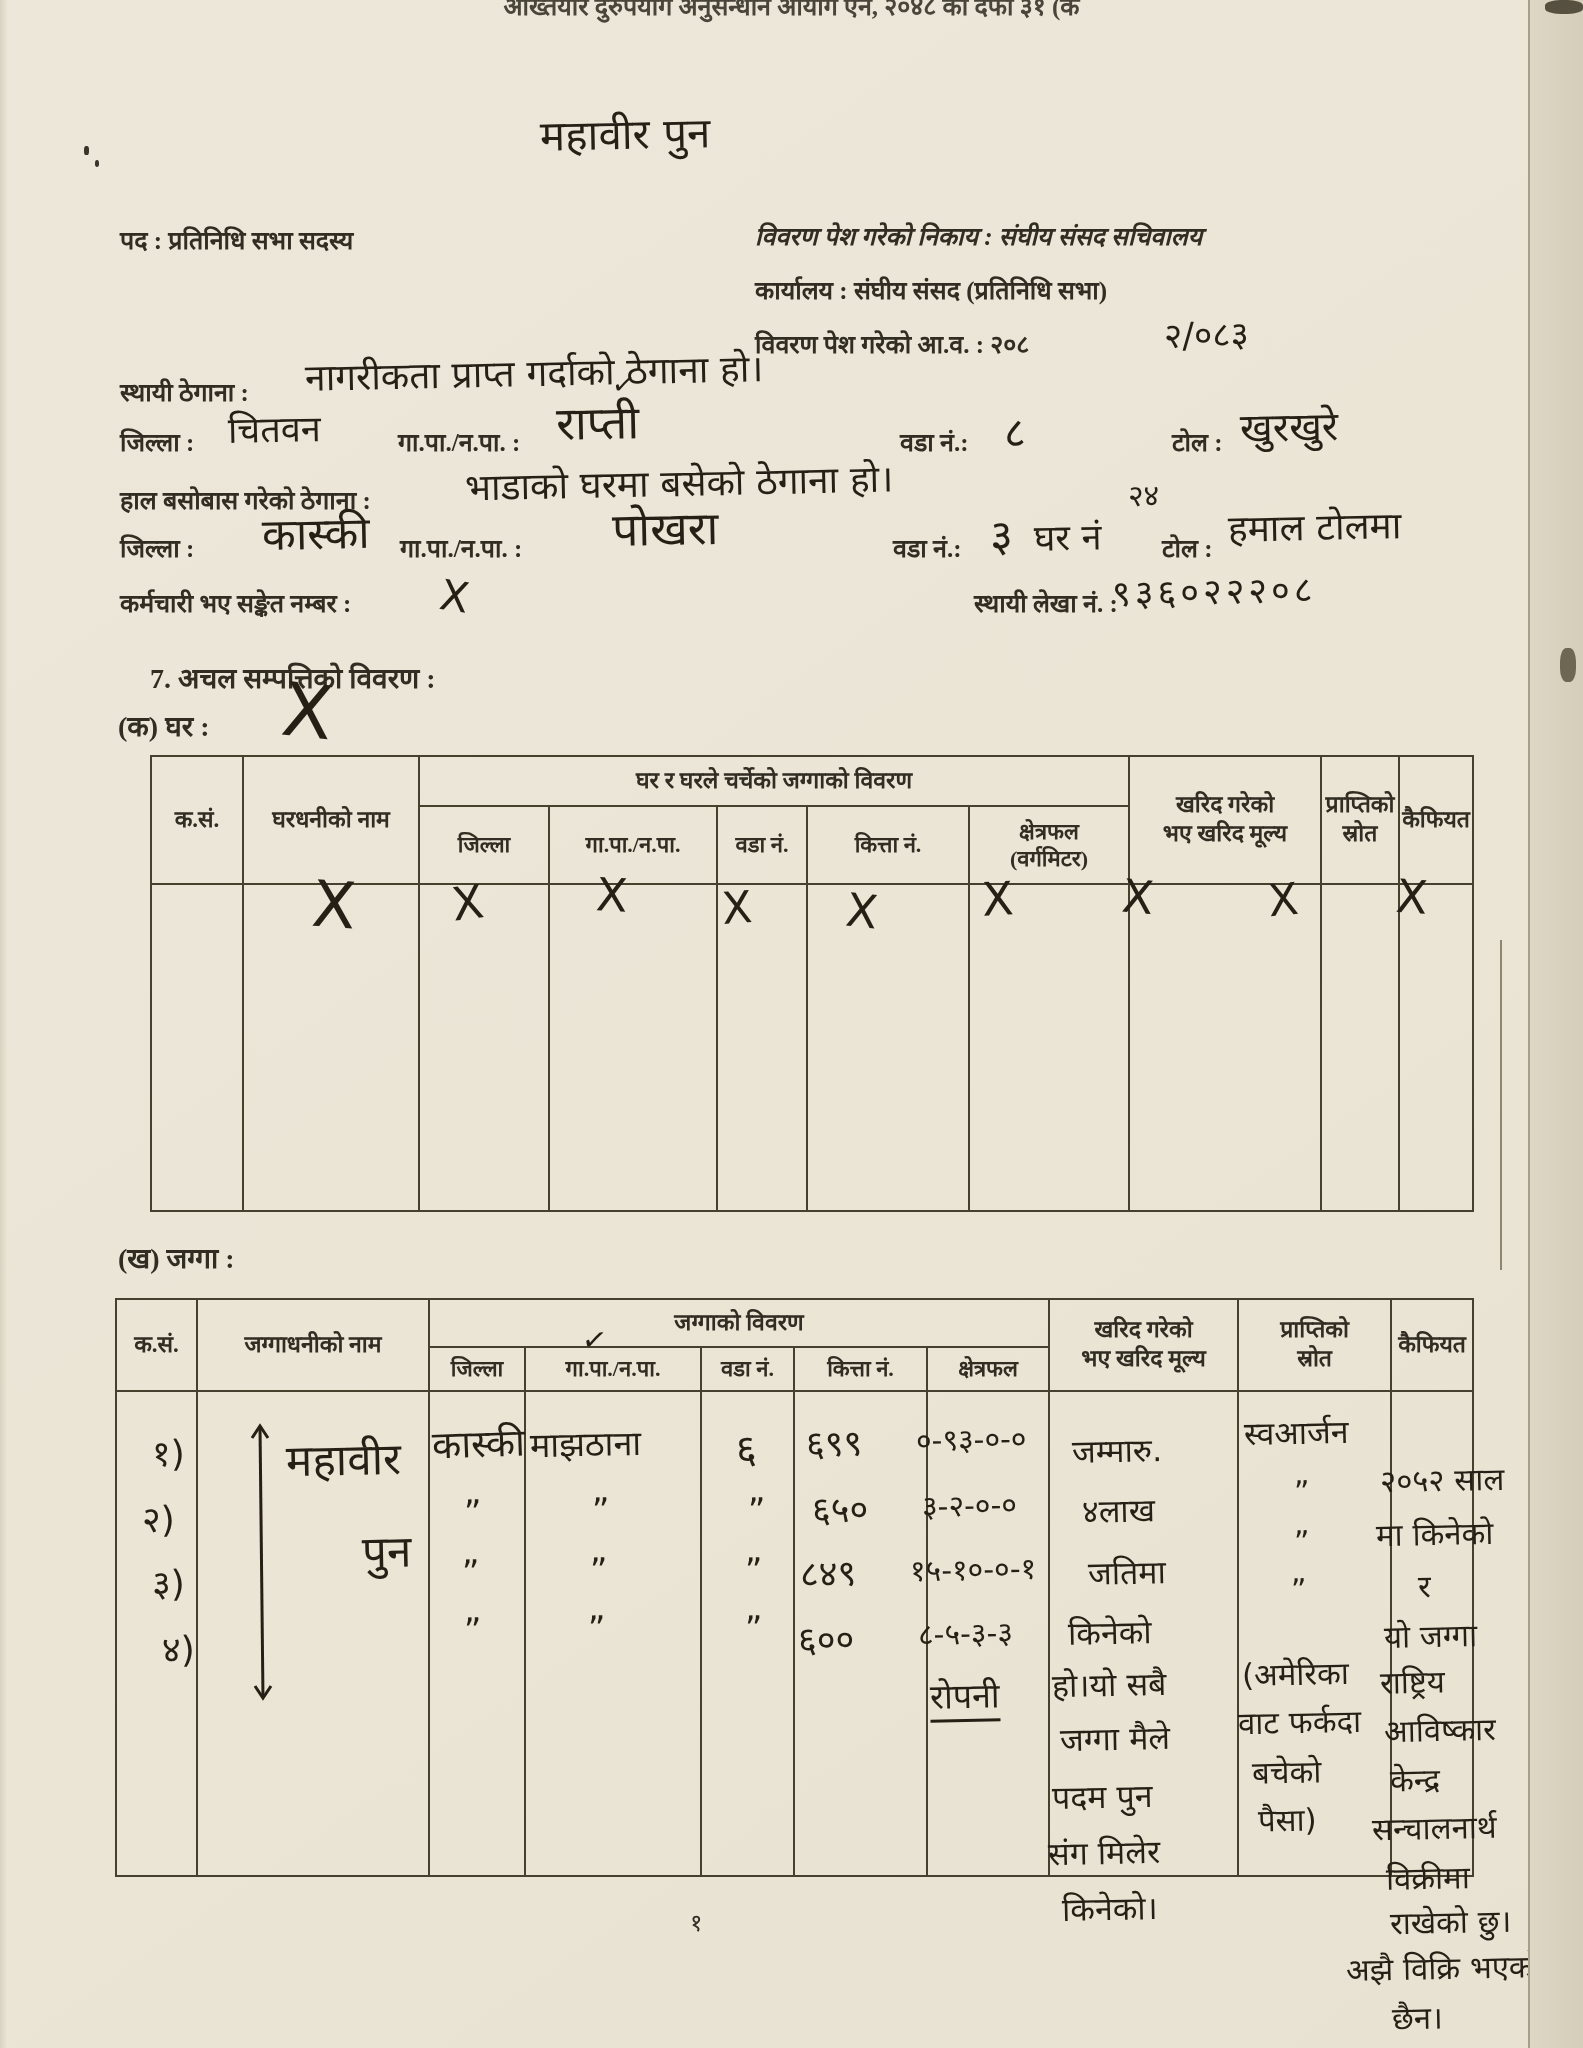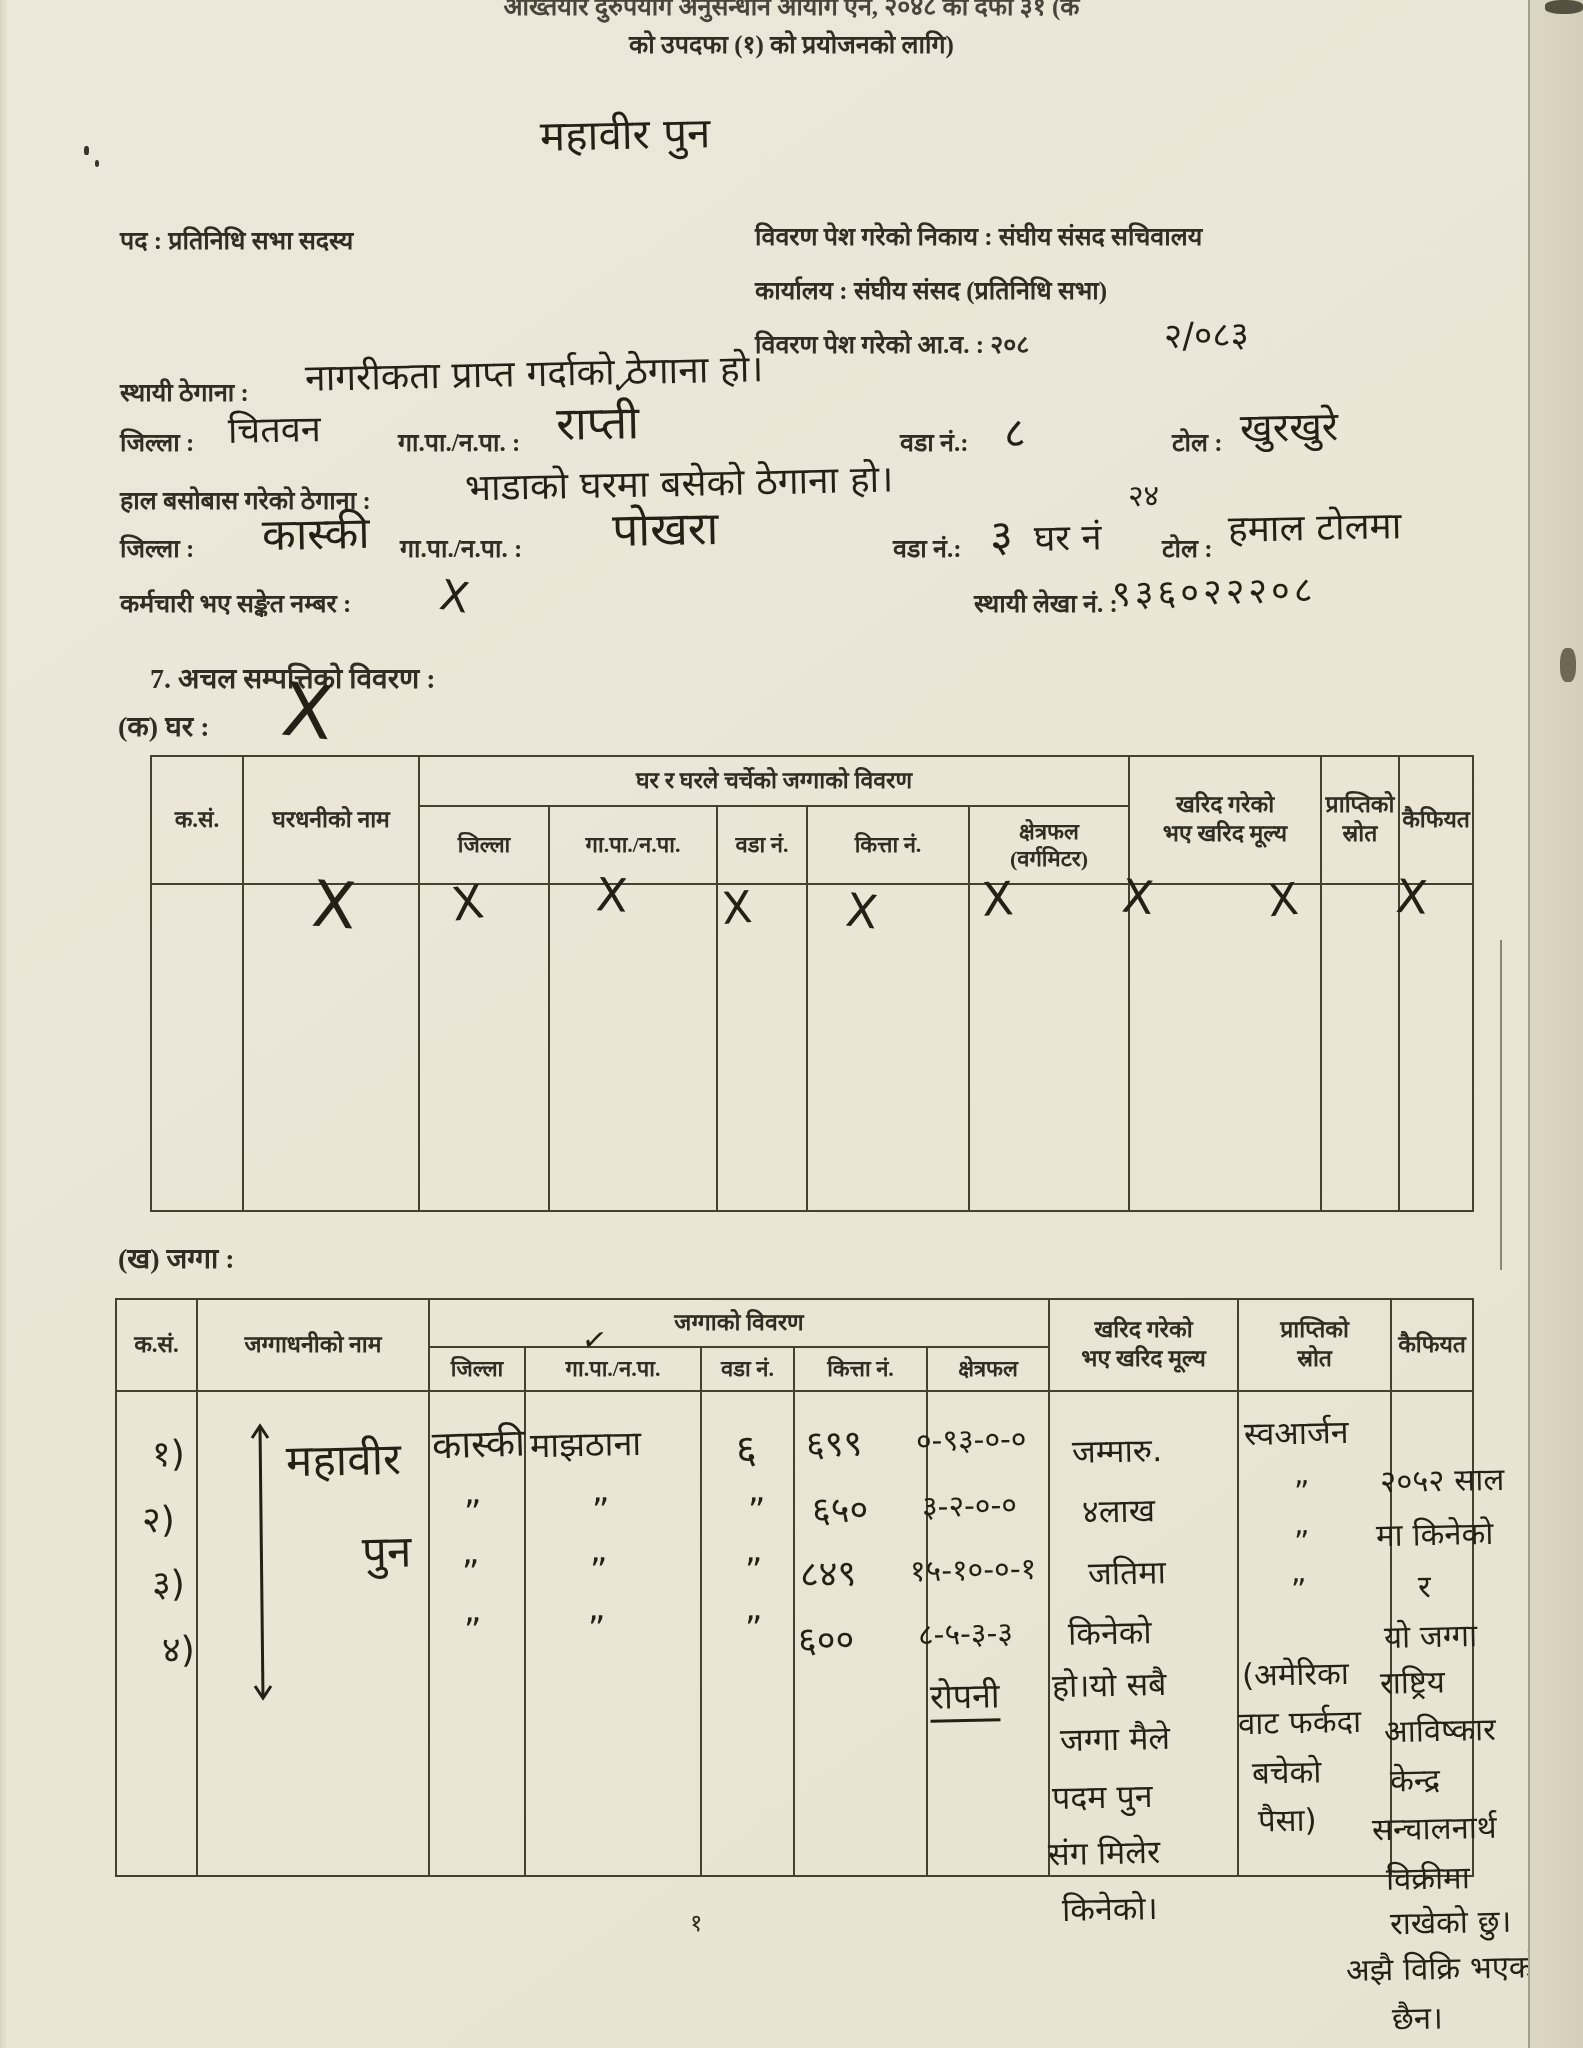--- a/index.html
+++ b/index.html
@@ -23,28 +23,27 @@
   .ftable .sub th{font-size:22px;}
   .edge{position:absolute;top:0;height:2048px;pointer-events:none;}
   .speck{position:absolute;background:#3a342a;border-radius:40%;}
 </style>
 </head>
 <body>
 
 <div id="page">
 
   <div class="pr center" style="top:-12px;font-size:25px;color:#4a453a;">अख्तियार दुरुपयोग अनुसन्धान आयोग ऐन, २०४८ को दफा ३१ (क</div>
-  <div class="pr center" style="top:26px;font-size:25px;">को उपदफा (१) को प्रयोजनको लागि)</div>
 
   <div class="hw" style="left:540px;top:104px;font-size:42px;">महावीर  पुन</div>
   <div class="speck" style="left:84px;top:146px;width:5px;height:9px;"></div>
   <div class="speck" style="left:95px;top:160px;width:4px;height:7px;"></div>
 
   <div class="pr" style="left:120px;top:222px;font-size:25px;">पद : प्रतिनिधि सभा सदस्य</div>
-  <div class="pr" style="left:755px;top:218px;font-size:25px;">विवरण पेश गरेको निकाय : संघीय संसद सचिवालय</div>
+  <div class="pr" style="left:755px;top:218px;font-size:25px;font-style:italic;">विवरण पेश गरेको निकाय : संघीय संसद सचिवालय</div>
   <div class="pr" style="left:755px;top:272px;font-size:25px;">कार्यालय : संघीय संसद (प्रतिनिधि सभा)</div>
   <div class="pr" style="left:755px;top:326px;font-size:25px;">विवरण पेश गरेको आ.व. : २०८</div>
   <div class="hw" style="left:1164px;top:310px;font-size:35px;">२/०८३</div>
 
   <div class="pr" style="left:120px;top:374px;font-size:25px;">स्थायी ठेगाना :</div>
   <div class="hw" style="left:305px;top:346px;font-size:37px;">नागरीकता प्राप्त गर्दाको ठेगाना हो।</div>
 
   <div class="pr" style="left:120px;top:424px;font-size:25px;">जिल्ला :</div>
   <div class="hw" style="left:228px;top:404px;font-size:36px;">चितवन</div>
   <div class="pr" style="left:398px;top:424px;font-size:25px;">गा.पा./न.पा. :</div>

